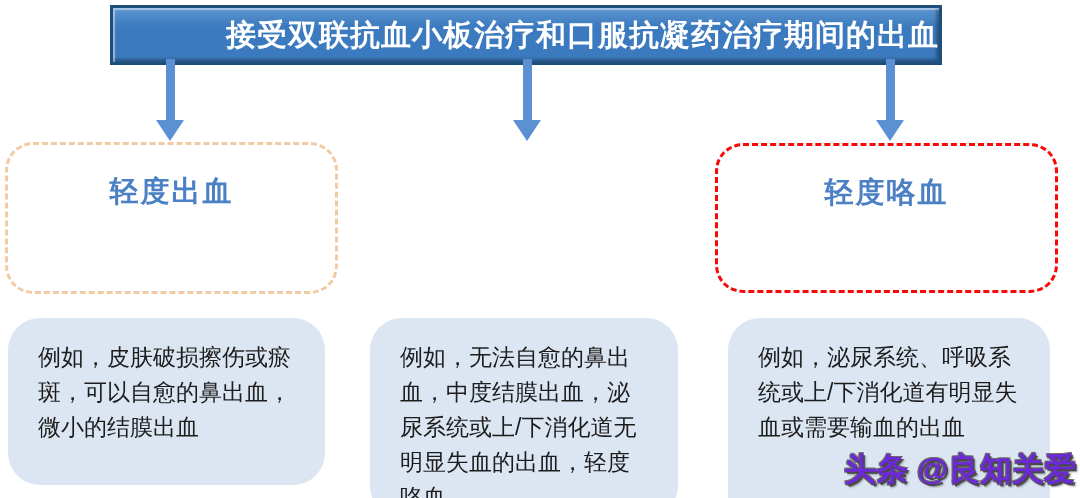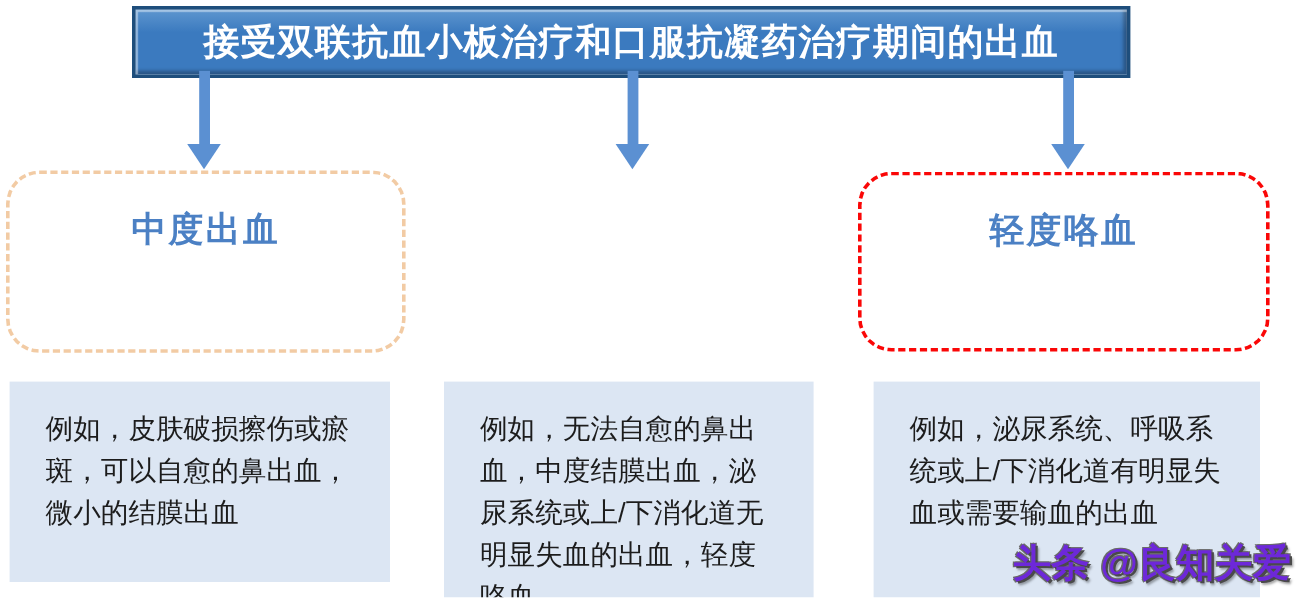--- a/index.html
+++ b/index.html
@@ -13,21 +13,21 @@
   }
 
   
   .banner {
     position: absolute;
     left: 110px; top: 5px;
     width: 826px; height: 54px;
     background: linear-gradient(180deg, var(--header-fill-light, #5E96CF) 0%, var(--header-fill, #3B7ABF) 35%, var(--header-fill, #3B7ABF) 100%);
     border: 3px solid var(--header-border, #1E4E7C);
     box-shadow: inset 2px 2px 1px rgba(255,255,255,0.45), inset -3px -3px 3px rgba(0,0,0,0.30);
-    display: flex; align-items: center; justify-content: center;
+    display: flex; align-items: center; justify-content: flex-end;
   }
   .banner-text {
     color: #ffffff;
     font-size: 30px;
     font-weight: bold;
     letter-spacing: 1px;
     white-space: nowrap;
   }
 
   
@@ -65,20 +65,21 @@
   
   .example {
     position: absolute;
     top: 318px;
     background: var(--example-bg, #DCE6F3);
     box-sizing: border-box;
     padding: 22px 26px 0 30px;
     font-size: 23px;
     line-height: 35px;
     color: var(--example-text, #1C1C1C);
+    border-radius: 32px;
   }
   .ex-1 { left: 8px;   width: 317px; height: 167px; }
   .ex-2 { left: 370px; width: 308px; height: 200px; }
   .ex-3 { left: 728px; width: 322px; height: 216px; }
 
   
   .watermark {
     position: absolute;
     right: 4px; bottom: 6px;
     font-size: 32px;
@@ -109,21 +110,21 @@
   <div class="arrow arrow-2">
     <div class="shaft"></div>
     <div class="head"></div>
   </div>
   <div class="arrow arrow-3">
     <div class="shaft"></div>
     <div class="head"></div>
   </div>
 
   <div class="cat cat-1" style="border-color: rgb(242, 203, 164);">
-    <div class="cat-title">中度出血</div>
+    <div class="cat-title">轻度出血</div>
   </div>
   <div class="cat cat-3" style="border-color: rgb(250, 7, 7);">
     <div class="cat-title">轻度咯血</div>
   </div>
 
   <div class="example ex-1">
     <span>例如，皮肤破损擦伤或瘀斑，可以自愈的鼻出血，微小的结膜出血</span>
   </div>
   <div class="example ex-2">
     <span>例如，无法自愈的鼻出血，中度结膜出血，泌尿系统或上/下消化道无明显失血的出血，轻度咯血</span>

